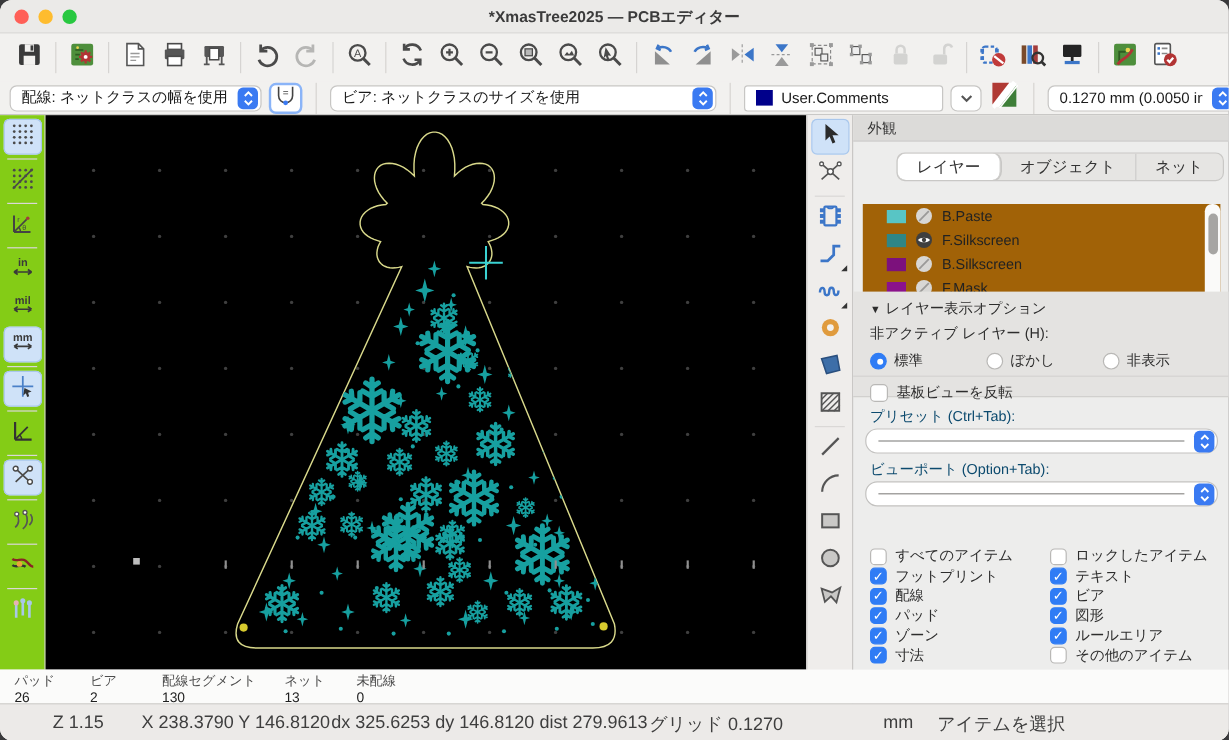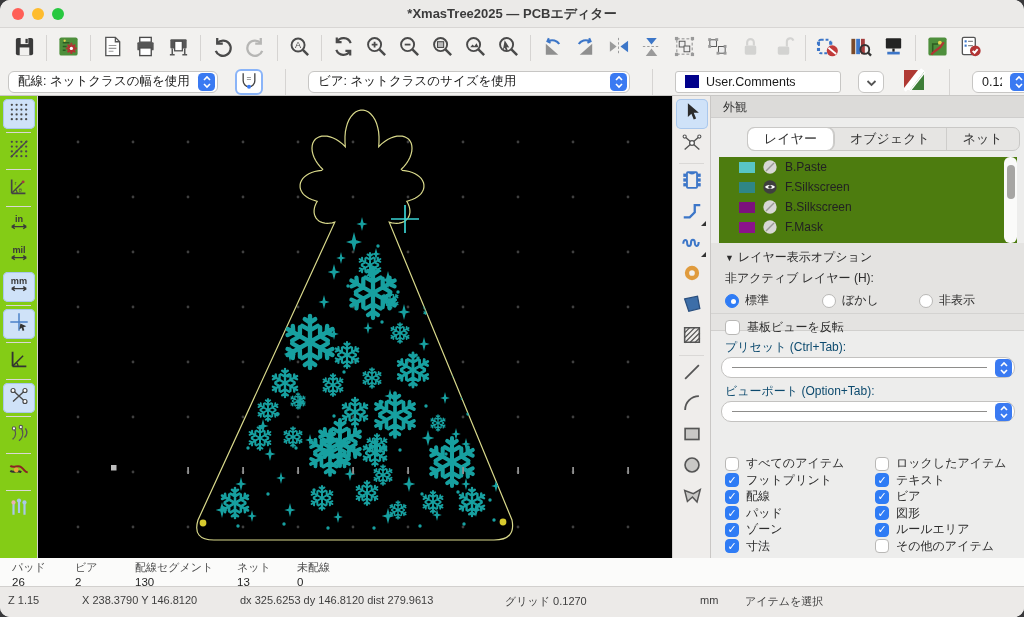--- a/index.html
+++ b/index.html
@@ -15,21 +15,21 @@
   #titlebar .title{position:absolute;left:0;right:0;text-align:center;font-size:13px;font-weight:700;color:#3b3b3b;}
   
   #toolbar-main{position:absolute;left:0;top:28px;width:1024px;height:40px;background:#f2f1ef;
                 display:flex;align-items:center;padding-left:8px;}
   .tb-btn{width:33px;height:30px;border-radius:5px;display:flex;align-items:center;justify-content:center;flex:none;}
   .tb-btn svg{width:23px;height:23px;}
   .tb-btn.disabled{opacity:.35;}
   .sep{width:1px;height:26px;background:#d6d4d2;margin:0 5px;flex:none;}
   
   #toolbar-second{position:absolute;left:0;top:68px;width:1024px;height:28px;background:#f2f1ef;border-bottom:1px solid #c9c8c6;
-                  display:flex;align-items:center;padding:0 0 0 8px;gap:17px;}
+                  display:flex;align-items:center;padding:0 0 0 8px;gap:6px;}
   .combo{display:flex;align-items:center;background:#fff;border:1px solid #c7c6c4;border-radius:6px;height:22px;
          font-size:12.5px;color:#1a1a1a;padding:0 2px 0 9px;white-space:nowrap;overflow:hidden;}
   .combo .ctext{flex:1;overflow:hidden;}
   .stepper{width:17px;height:18px;background:#3a7af2;border-radius:4.5px;display:flex;align-items:center;justify-content:center;margin-left:8px;flex:none;}
   .eq-btn{width:28px;height:26px;background:#fff;border:2px solid #8ab4f8;border-radius:6px;display:flex;align-items:center;justify-content:center;flex:none;}
   .chev-btn{width:26px;height:22px;background:#fff;border:1px solid #c7c6c4;border-radius:6px;display:flex;align-items:center;justify-content:center;flex:none;}
   .icon-btn{width:26px;height:24px;display:flex;align-items:center;justify-content:center;flex:none;}
   
   #left-rail{position:absolute;left:0;top:96px;width:38px;height:462px;background:#84cc16;border-right:1px solid #d5d3d1;padding-top:2px;}
   #right-rail{position:absolute;left:672px;top:96px;width:38px;height:462px;background:#efedeb;border-left:1px solid #d5d3d1;padding-top:2px;}
@@ -41,21 +41,21 @@
   
   #canvas{position:absolute;left:38px;top:96px;width:634px;height:462px;background:#000;}
   
   #panel{position:absolute;left:710px;top:96px;width:314px;height:546px;background:#ededec;border-left:1px solid #c9c7c5;}
   .p-header{position:absolute;left:0;width:100%;height:22px;background:#dcdbd9;border-bottom:1px solid #cfcecd;
             font-size:12px;color:#333;line-height:22px;padding-left:12px;}
   #tabs{position:absolute;left:36px;top:31px;height:24px;display:flex;border:1px solid #c9c8c6;border-radius:7px;overflow:hidden;background:#e6e5e3;}
   .tab{font-size:13px;color:#333;display:flex;align-items:center;justify-content:center;padding:0 16px;border-right:1px solid #cecdcb;font-family:Liberation Mono, monospace;}
   .tab:last-child{border-right:none;}
   .tab.selected{background:#fff;font-weight:400;border-radius:7px;box-shadow:0 0 0 1px #c9c8c6;}
-  #layer-list{position:absolute;left:8px;top:61px;width:298px;height:86px;background:#4d7c0f;}
+  #layer-list{position:absolute;left:8px;top:74px;width:298px;height:86px;background:#a16207;}
   .layer-row{height:20px;display:flex;align-items:center;padding-left:20px;gap:7px;font-size:12px;color:#222;}
   .swatch{width:16px;height:11px;flex:none;}
   .eye{width:16px;height:16px;flex:none;}
   #layer-scroll{position:absolute;right:0;top:0;width:13px;height:86px;background:#fafaf9;border-radius:6px;}
   #layer-thumb{position:absolute;right:2.5px;top:8px;width:8px;height:34px;background:#a6a5a3;border-radius:4px;}
   #opt-box{position:absolute;left:0;top:147px;width:100%;height:88px;background:#e4e3e1;border-bottom:1px solid #d1d0ce;}
   .sec-title{font-size:12px;color:#2d2d2d;padding:6px 0 2px 14px;}
   .sec-title .tri{font-size:9px;margin-right:4px;}
   .lbl{font-size:12px;color:#2d2d2d;padding:2px 0 2px 14px;}
   #radios{display:flex;padding:3px 0 4px 14px;border-bottom:1px solid #d4d3d1;}
@@ -73,21 +73,21 @@
   .combo2 .stepper{margin-left:0;}
   #filter-grid{position:absolute;left:14px;top:360px;width:292px;display:grid;grid-template-columns:150px auto;row-gap:1px;}
   .f-item{display:flex;align-items:center;gap:7px;font-size:12px;height:15.5px;}
   .f-item .cb{width:14px;height:14px;}
   
   #counts-row{position:absolute;left:0;top:558px;width:1024px;height:28px;background:#fbfbfa;}
   .count{position:absolute;top:2px;}
   .count .c-label{font-size:11px;color:#4c4c4c;}
   .count .c-value{font-size:11.5px;color:#1f1f1f;margin-top:1px;}
   #status-bar{position:absolute;left:0;top:586px;width:1024px;height:31px;background:#eceae8;border-top:1px solid #d2d0ce;}
-  .st{position:absolute;top:7px;font-size:11px;color:#3e3e3e;}
+  .st{position:absolute;top:7px;font-size:15px;color:#3e3e3e;margin-left:36px;}
 </style>
 </head>
 <body>
 
 <div id="window">
 
   <div id="titlebar">
     <span class="tl red"></span>
     <span class="tl yel"></span>
     <span class="tl grn"></span>

